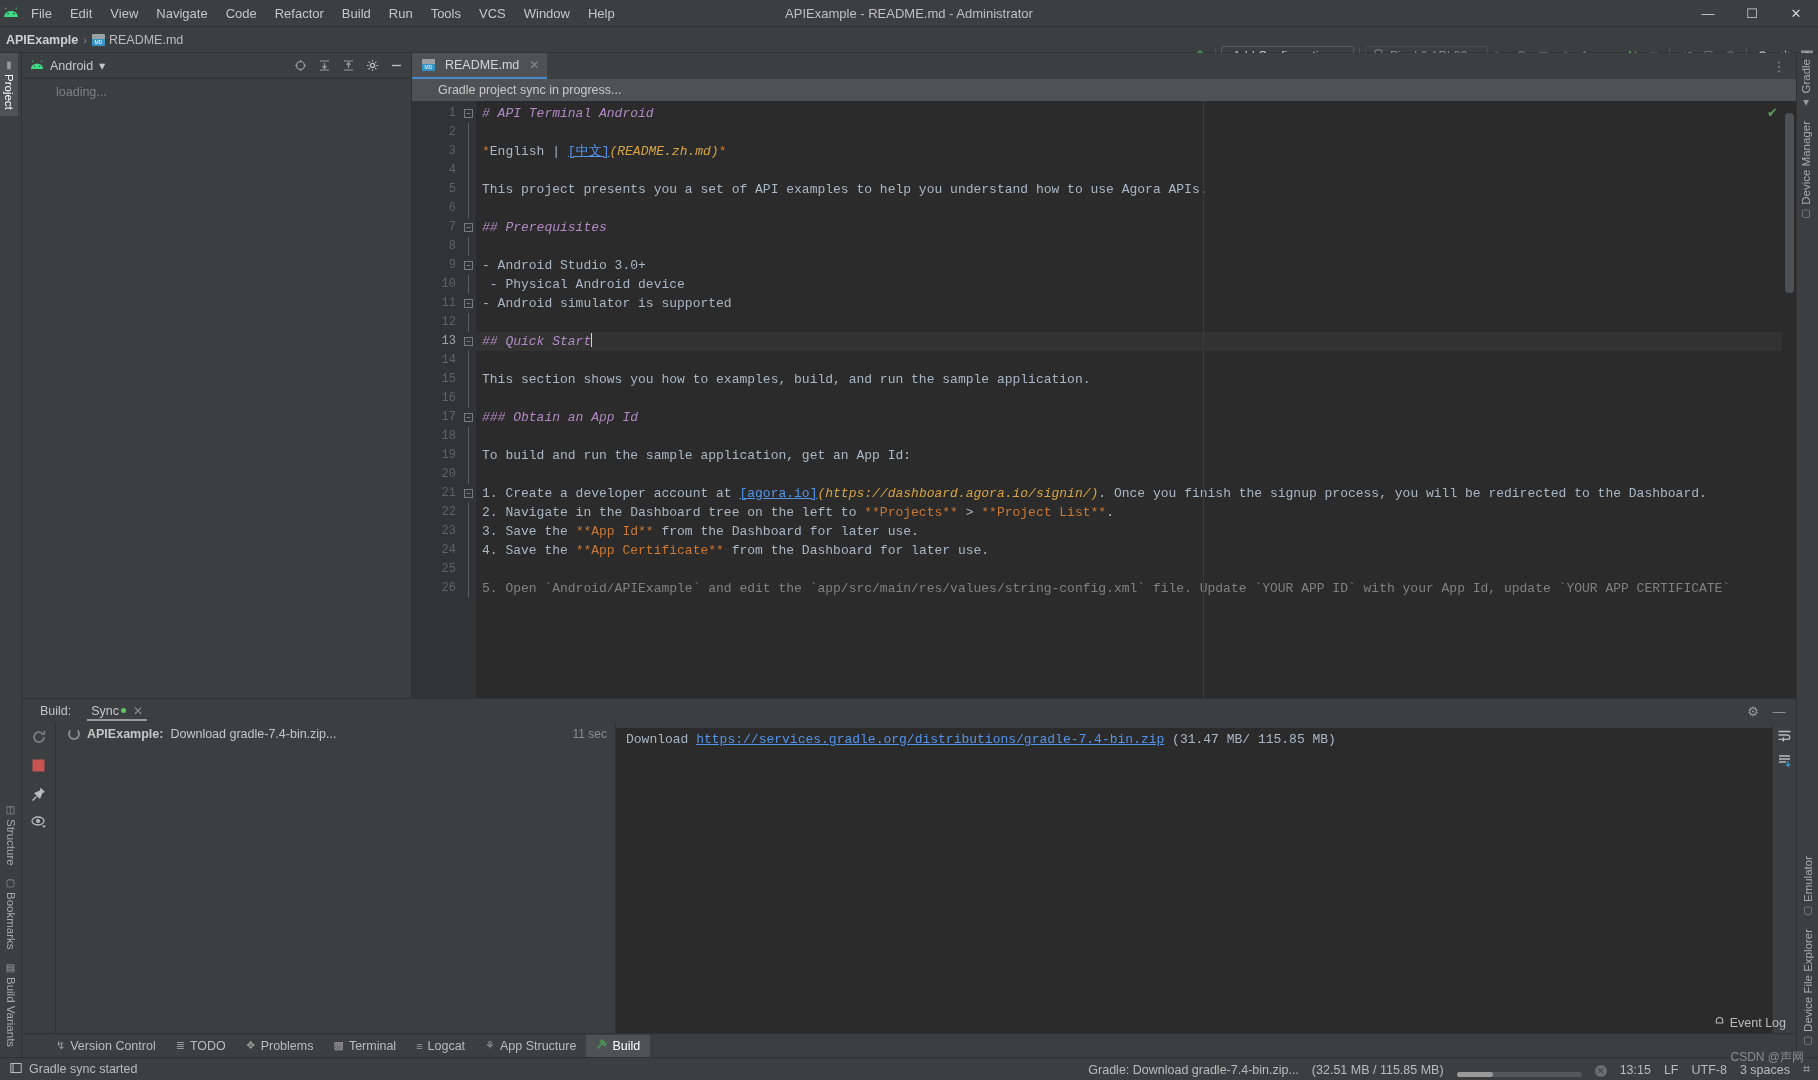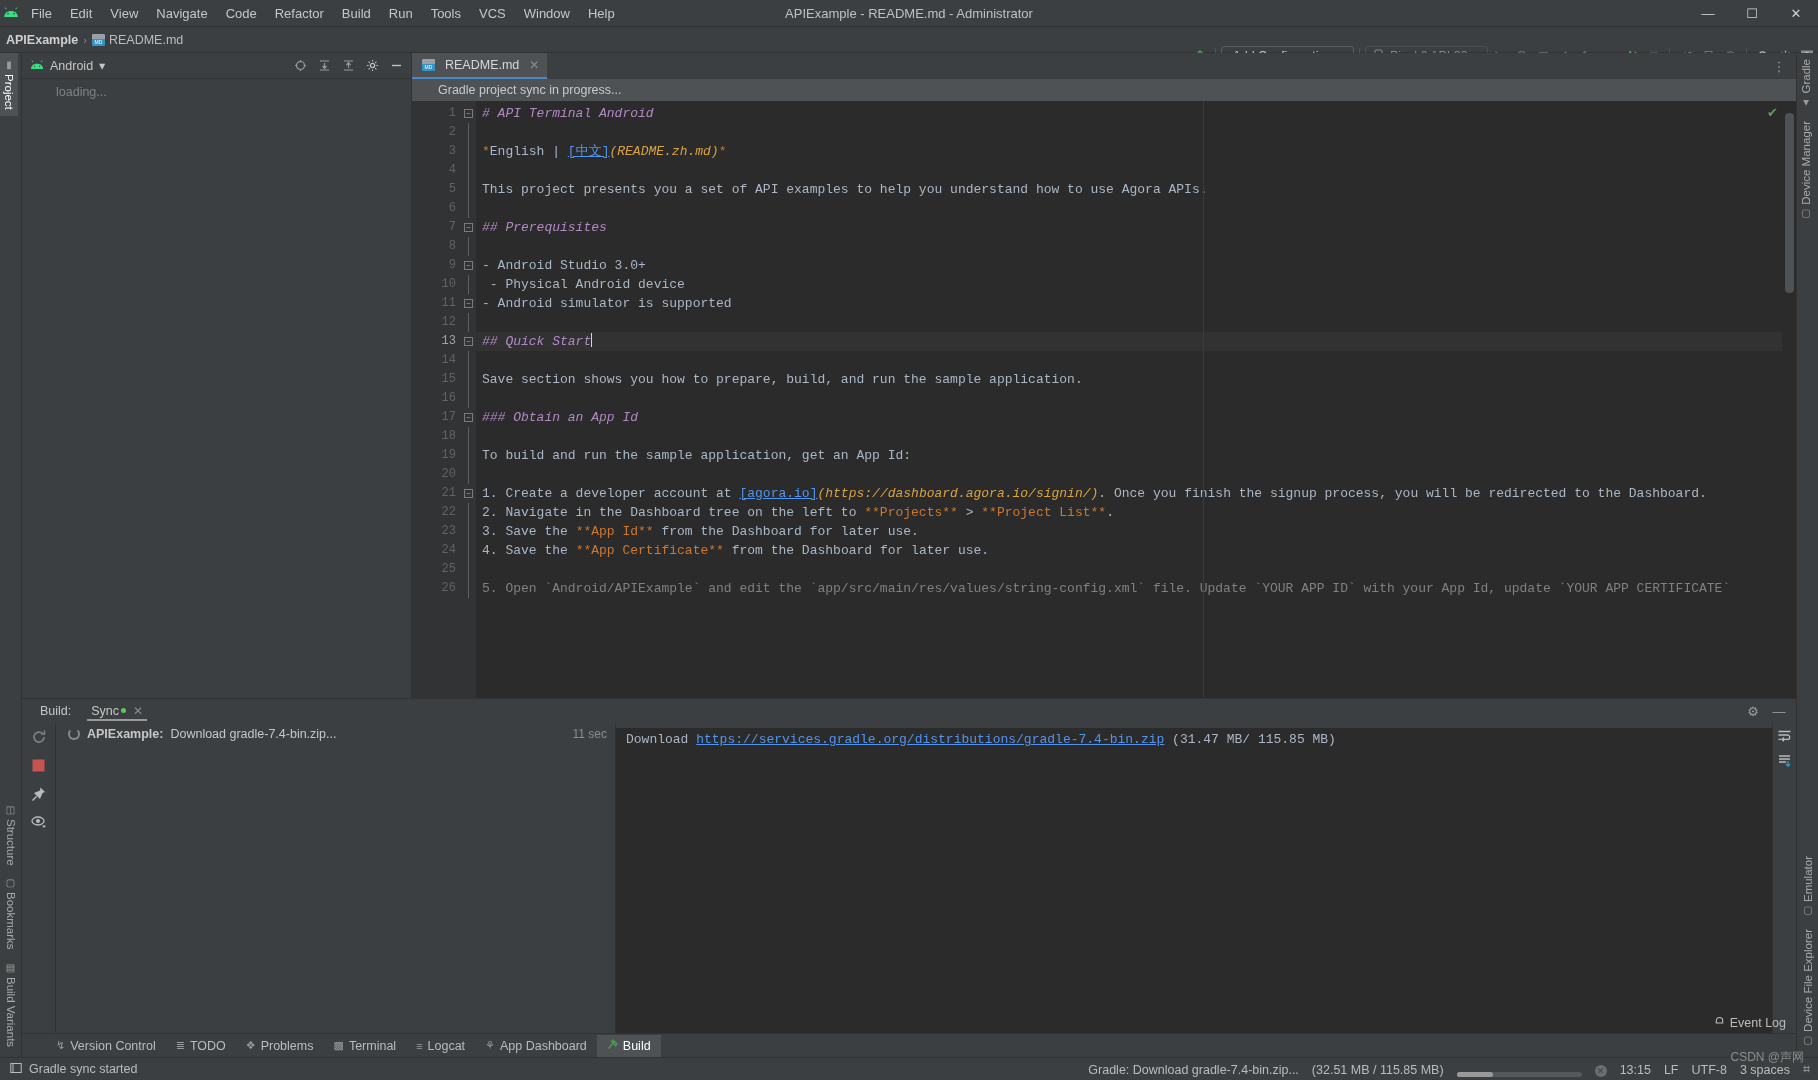--- a/index.html
+++ b/index.html
@@ -593,21 +593,21 @@
                 <div class="cl"><span class="t-txt">This project presents you a set of API examples to help you understand how to use Agora APIs.</span></div>
                 <div class="cl"></div>
                 <div class="cl"><span class="t-h">## Prerequisites</span></div>
                 <div class="cl"></div>
                 <div class="cl"><span class="t-txt">- Android Studio 3.0+</span></div>
                 <div class="cl"><span class="t-txt"> - Physical Android device</span></div>
                 <div class="cl"><span class="t-txt">- Android simulator is supported</span></div>
                 <div class="cl"></div>
                 <div class="cl cur"><span class="t-h">## Quick Start</span><span class="caret"></span></div>
                 <div class="cl"></div>
-                <div class="cl"><span class="t-txt">Save section shows you how to prepare, build, and run the sample application.</span></div>
+                <div class="cl"><span class="t-txt">This section shows you how to examples, build, and run the sample application.</span></div>
                 <div class="cl"></div>
                 <div class="cl"><span class="t-h">### Obtain an App Id</span></div>
                 <div class="cl"></div>
                 <div class="cl"><span class="t-txt">To build and run the sample application, get an App Id:</span></div>
                 <div class="cl"></div>
                 <div class="cl"><span class="t-txt">1. Create a developer account at </span><span class="t-link">[agora.io]</span><span class="t-url">(https://dashboard.agora.io/signin/)</span><span class="t-txt">. Once you finish the signup process, you will be redirected to the Dashboard.</span></div>
                 <div class="cl"><span class="t-txt">2. Navigate in the Dashboard tree on the left to </span><span class="t-em">**Projects**</span><span class="t-txt"> &gt; </span><span class="t-em">**Project List**</span><span class="t-txt">.</span></div>
                 <div class="cl"><span class="t-txt">3. Save the </span><span class="t-em">**App Id**</span><span class="t-txt"> from the Dashboard for later use.</span></div>
                 <div class="cl"><span class="t-txt">4. Save the </span><span class="t-em">**App Certificate**</span><span class="t-txt"> from the Dashboard for later use.</span></div>
                 <div class="cl"></div>
@@ -706,21 +706,21 @@
         <div class="btab">
           <span class="bi">▩</span>
           <span>Terminal</span>
         </div>
         <div class="btab">
           <span class="bi">≡</span>
           <span>Logcat</span>
         </div>
         <div class="btab">
           <span class="bi">⚘</span>
-          <span>App Dashboard</span>
+          <span>App Structure</span>
         </div>
         <div class="btab active">
           <span class="bi">
             <svg width="11" height="11" viewBox="0 0 11 11">
                 <path d="M1.5 9.5 L7.5 2.5 M6 1 L10 5 L8.5 6.5 L4.5 2.5 Z" stroke="#499c54" stroke-width="1.4" fill="none"></path>
               </svg>
           </span>
           <span>Build</span>
         </div>
         <div class="event-log">

